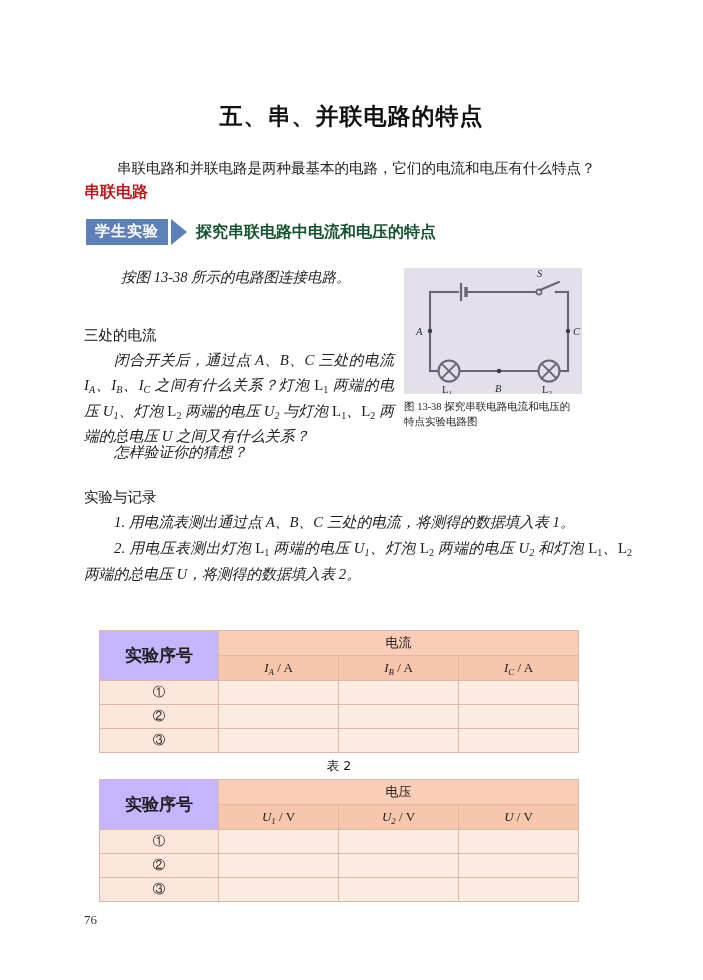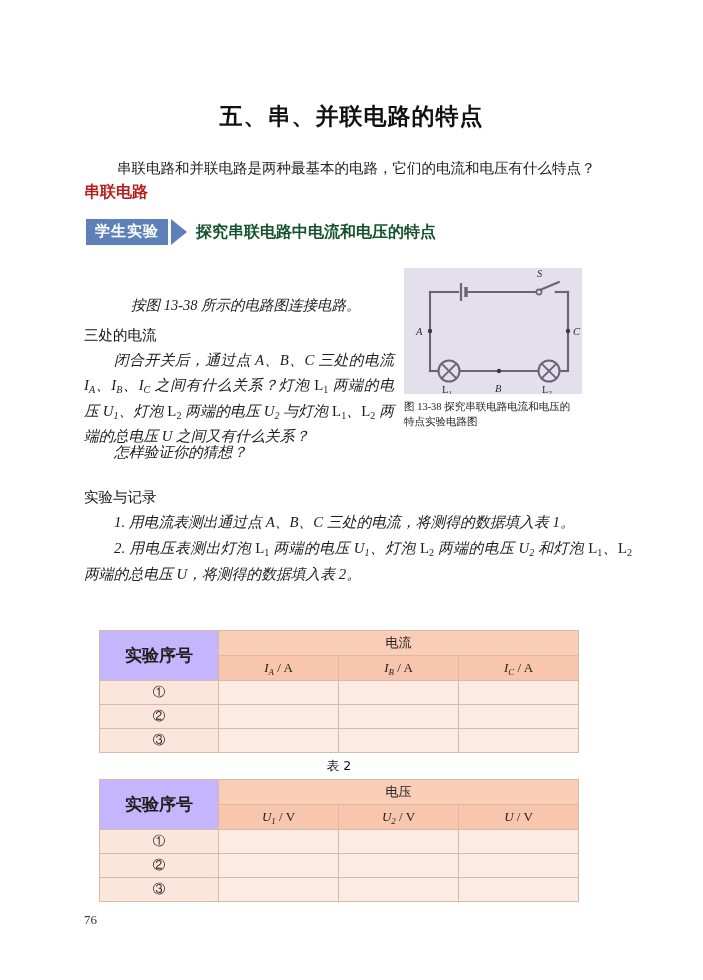--- a/index.html
+++ b/index.html
@@ -85,25 +85,24 @@
     margin-left: 9px;
     font-family: "DejaVu Sans", "Liberation Sans", sans-serif;
     font-weight: bold;
     font-size: 16px;
     color: #14532d;
   }
 
   
   .instr {
     position: absolute;
-    left: 131px; top: 268px;
+    left: 121px; top: 268px;
     font-size: 14.5px;
     font-style: italic;
     color: #1b1b1b;
-    margin-top: 28px;
   }
 
   
   .figure {
     position: absolute;
     left: 404px; top: 268px;
     width: 178px;
   }
   .fig-canvas {
     width: 178px;

